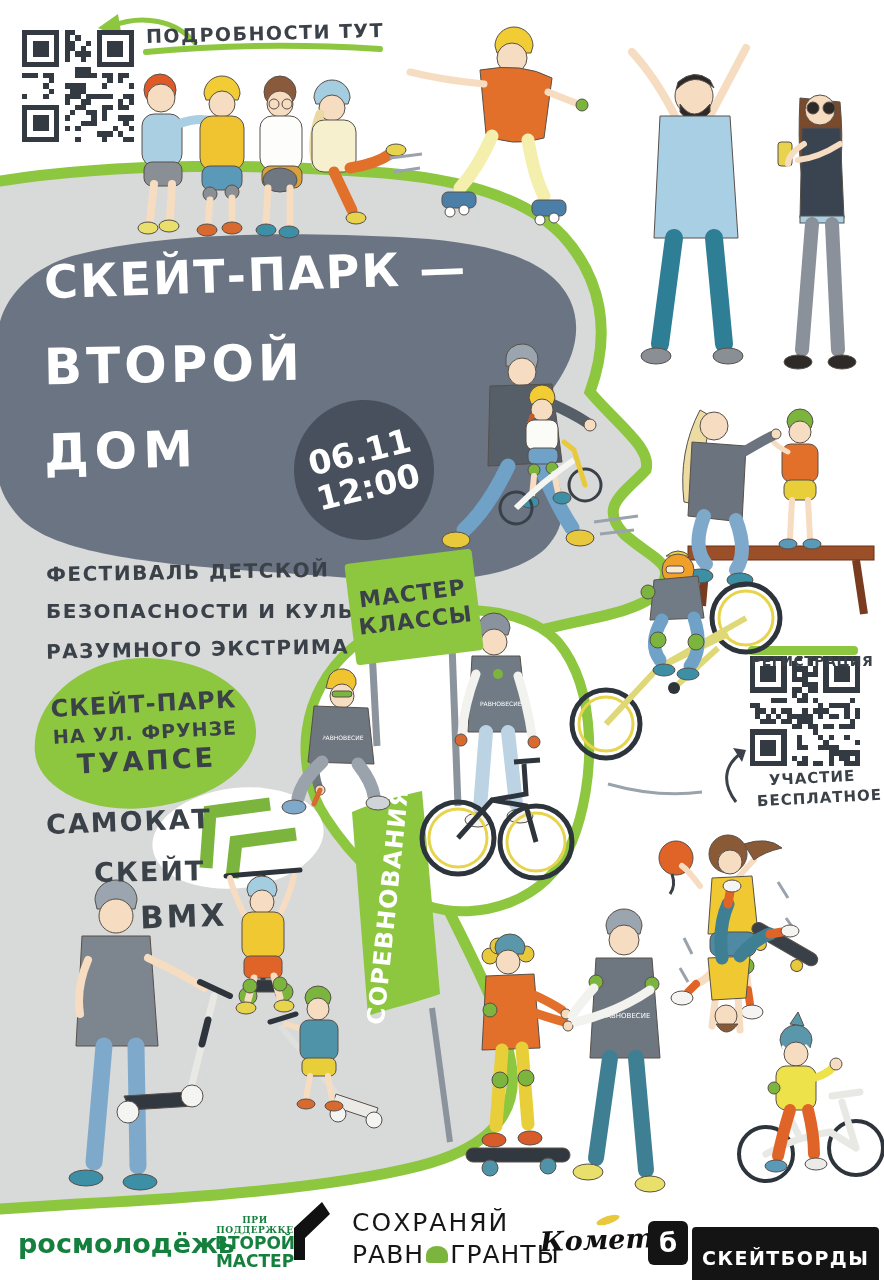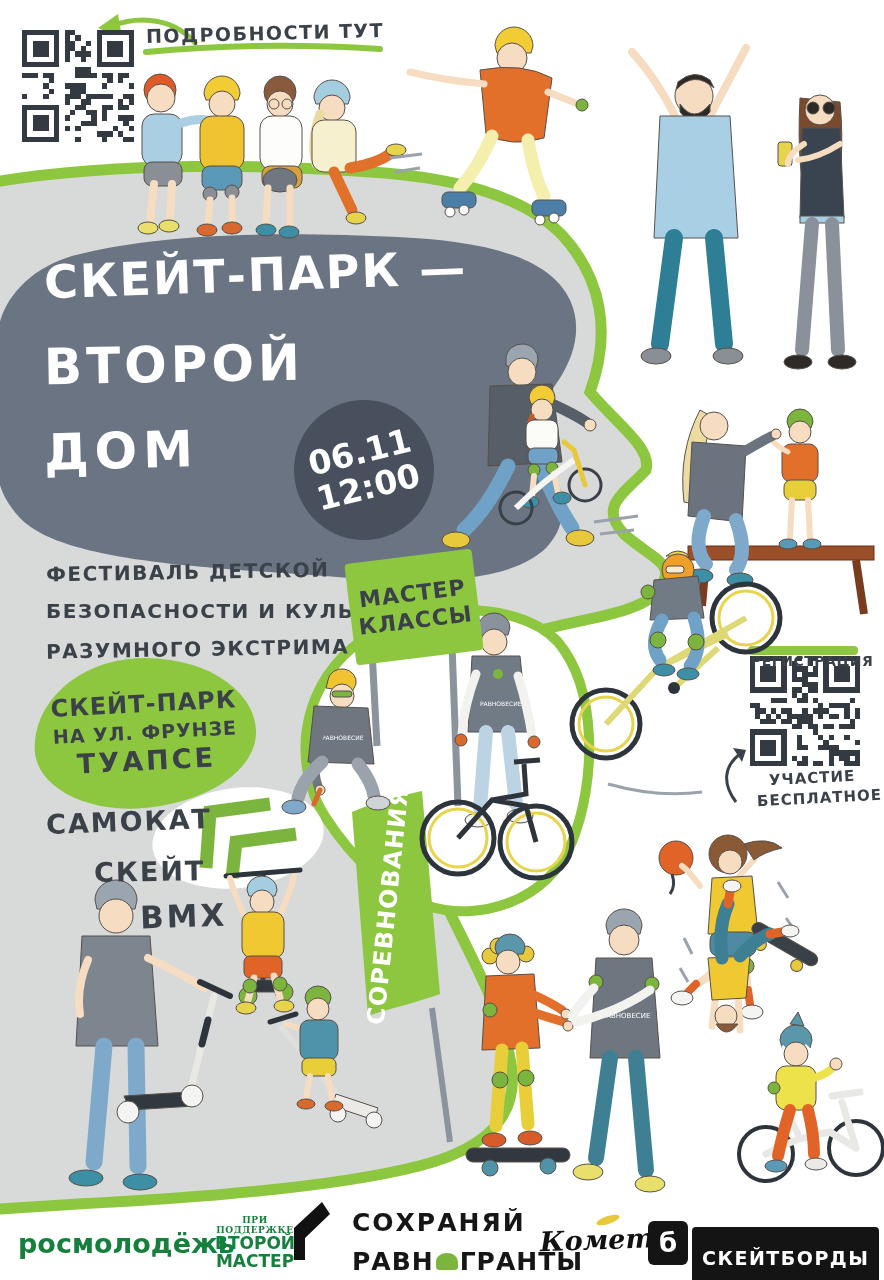--- a/index.html
+++ b/index.html
@@ -44,23 +44,23 @@
   .free-2{left:757px;top:789px;font-size:15px;font-weight:700;letter-spacing:1px;transform:rotate(-3deg);}
   
   .qr{background:#fff;}
   .qr-details{left:22px;top:30px;width:112px;height:112px;}
   .qr-reg{left:750px;top:656px;width:110px;height:110px;}
   
   .f-ros{left:18px;top:1228px;font-size:27px;font-weight:600;color:#15803d;letter-spacing:0;}
   .f-grants{left:214px;top:1215px;width:82px;text-align:center;color:#15803d;}
   .f-grants .sup{font-family:"DejaVu Serif","Liberation Serif",serif;font-size:9px;font-weight:700;letter-spacing:.5px;}
   .f-grants .big{font-size:17px;font-weight:800;line-height:1.05;}
-  .f-balance{left:352px;top:1208px;color:#161616;font-weight:700;}
+  .f-balance{left:352px;top:1208px;color:#161616;font-weight:400;}
   .f-balance .l1{font-size:25px;letter-spacing:2px;}
-  .f-balance .l2{font-size:25px;letter-spacing:1px;display:flex;align-items:center;margin-top:10px;}
+  .f-balance .l2{font-size:25px;letter-spacing:1px;display:flex;align-items:center;margin-top:3px;}
   .helmet-glyph{display:inline-block;width:22px;height:17px;background:#7cb53e;border-radius:50% 50% 18% 18%;margin:0 2px;}
   .f-kometa{left:540px;top:1224px;font-family:"DejaVu Serif","Liberation Serif",serif;font-style:italic;font-weight:700;font-size:27px;color:#111;transform:rotate(-2deg);}
   .comet{left:596px;top:1216px;width:24px;height:8px;background:#e8c93c;border-radius:50%;transform:rotate(-18deg);}
   .f-bbox{left:648px;top:1221px;width:40px;height:44px;background:#141414;border-radius:6px;color:#fff;
     display:flex;align-items:center;justify-content:center;font-size:26px;font-weight:800;}
   .f-skb{left:692px;top:1227px;height:37px;background:#141414;border-radius:4px;color:#fff;
     display:flex;align-items:center;padding:12px 10px;font-size:19px;font-weight:800;letter-spacing:1.5px;}
 </style>
 </head>
 <body>

